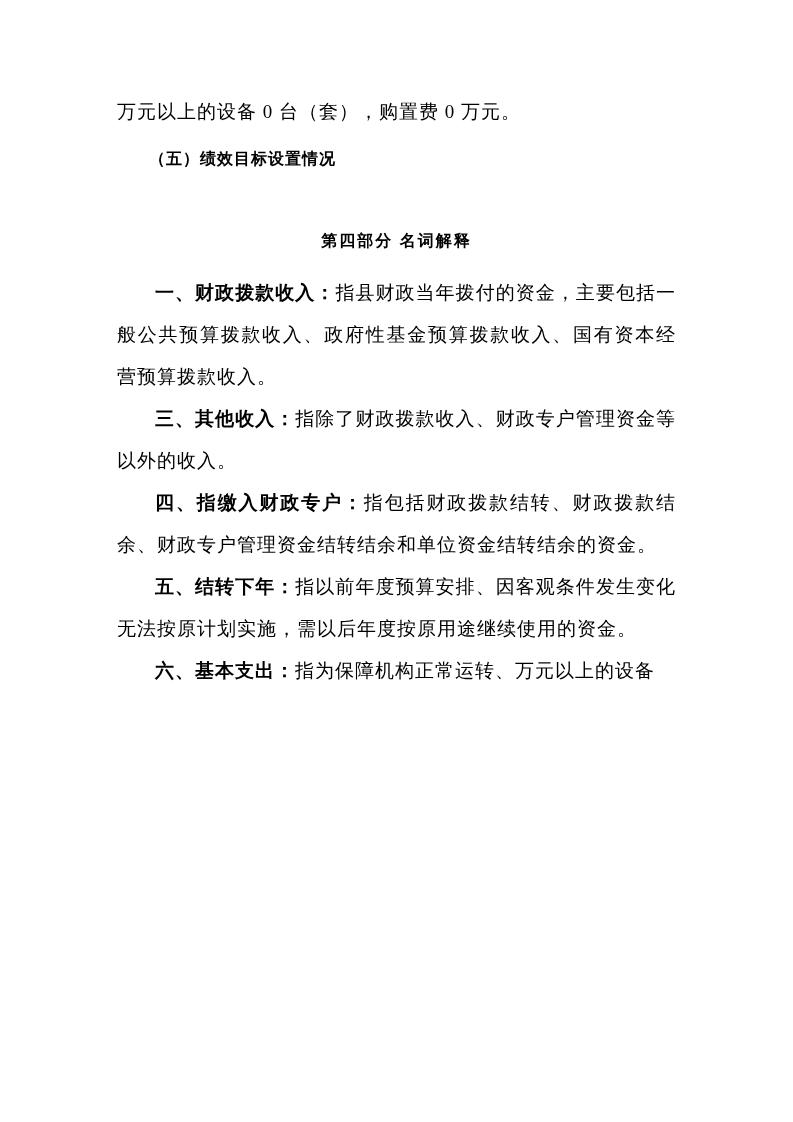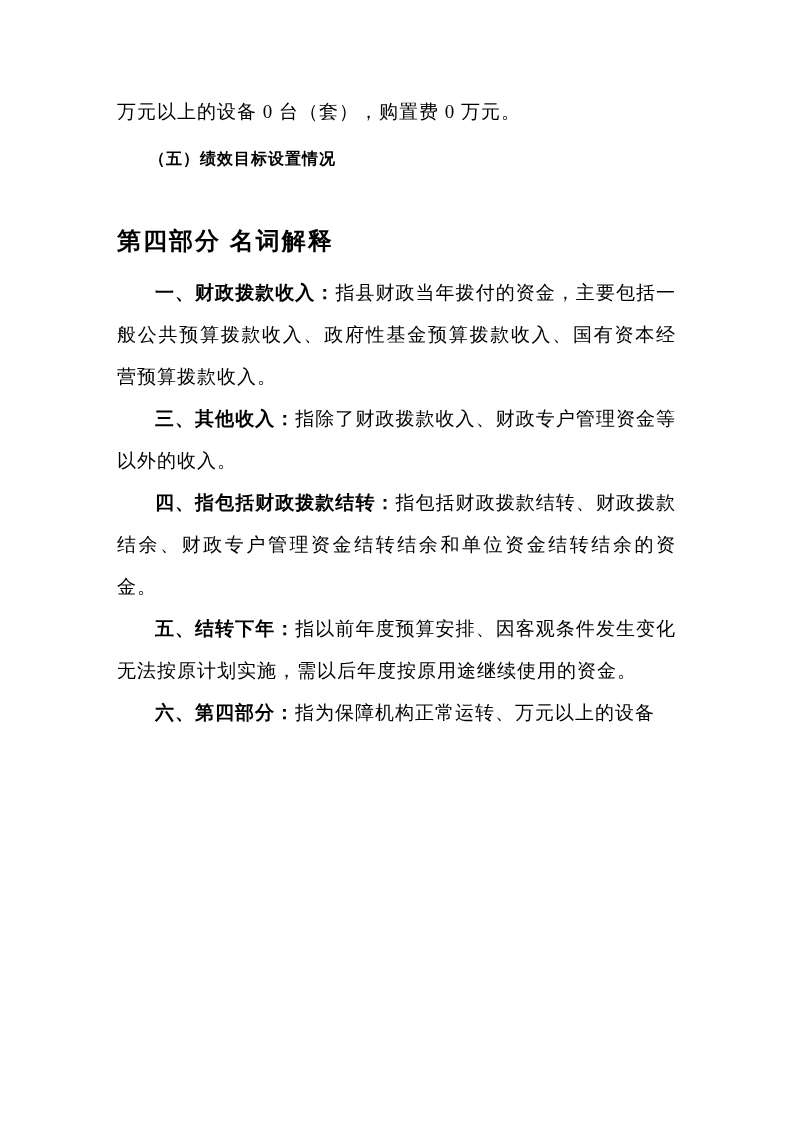--- a/index.html
+++ b/index.html
@@ -29,21 +29,22 @@
   }
   .indent { text-indent: 2em; }
   .subsection-heading {
     font-weight: bold;
     font-family: "Liberation Sans", "DejaVu Sans", sans-serif;
     font-size: 16px;
   }
   .section-title {
     font-family: "Liberation Sans", "DejaVu Sans", sans-serif;
     font-weight: bold;
-    font-size: 24px;
+    font-size: 16px;
+    text-align: center;
     letter-spacing: 2px;
     line-height: 47px;
     margin-top: 35px;
     margin-bottom: 8px;
   }
   .term {
     line-height: 42px;
   }
   .term-label {
     font-weight: bold;
@@ -69,22 +70,22 @@
     <p class="indent subsection-heading">（五）绩效目标设置情况</p>
 
 
     <div class="section-title">第四部分  名词解释</div>
 
     <p class="indent term"><span class="term-label">一、财政拨款收入：</span><span>指县财政当年拨付的资金，主要包括一般公共预算拨款收入、政府性基金预算拨款收入、国有资本经营预算拨款收入。</span></p>
 
 
     <p class="indent term"><span class="term-label">三、其他收入：</span><span>指除了财政拨款收入、财政专户管理资金等以外的收入。</span></p>
 
-    <p class="indent term"><span class="term-label">四、指包括财政拨款结转：</span><span>指包括财政拨款结转、财政拨款结余、财政专户管理资金结转结余和单位资金结转结余的资金。</span></p>
+    <p class="indent term"><span class="term-label">四、指缴入财政专户：</span><span>指包括财政拨款结转、财政拨款结余、财政专户管理资金结转结余和单位资金结转结余的资金。</span></p>
 
     <p class="indent term"><span class="term-label">五、结转下年：</span><span>指以前年度预算安排、因客观条件发生变化无法按原计划实施，需以后年度按原用途继续使用的资金。</span></p>
 
-    <p class="indent term"><span class="term-label">六、第四部分：</span><span>指为保障机构正常运转、万元以上的设备</span></p>
+    <p class="indent term"><span class="term-label">六、基本支出：</span><span>指为保障机构正常运转、万元以上的设备</span></p>
 
   </div>
 
   <div class="page-number">－ 13 －</div>
 </div>
 
 </body></html>

